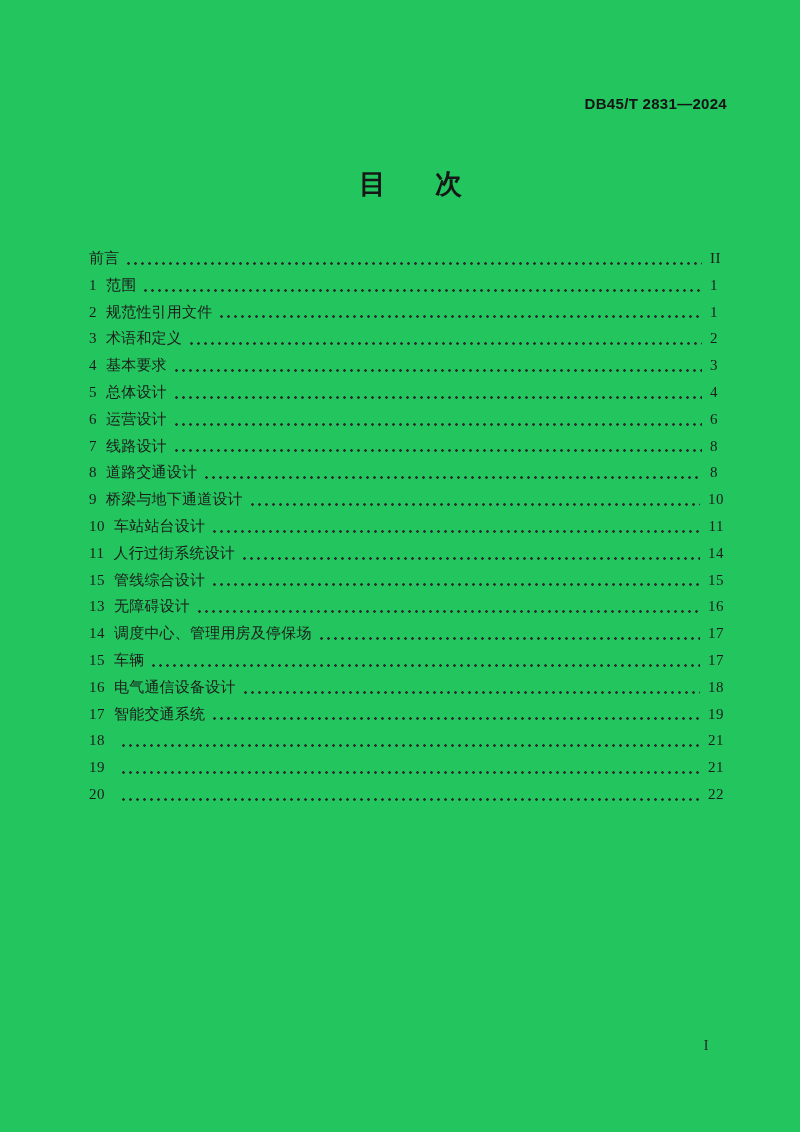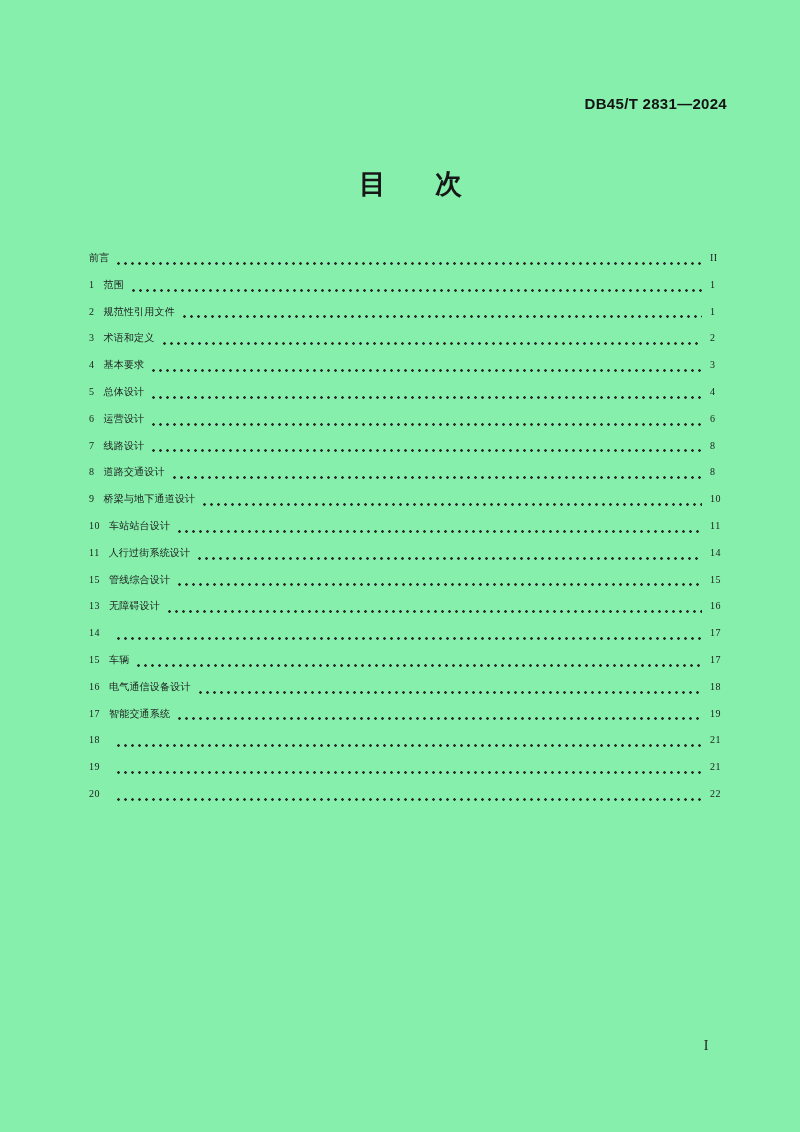--- a/index.html
+++ b/index.html
@@ -6,21 +6,21 @@
   html, body {
     width: 800px; height: 1132px;
     background: #ffffff;
     overflow: hidden;
     font-family: "Liberation Serif", "DejaVu Serif", serif;
     color: #1c1c1c;
   }
   .page {
     position: relative;
     width: 800px; height: 1132px;
-    background: #86efac;
+    background: #22c55e;
   }
   .doc-code {
     position: absolute;
     top: 95px; right: 73px;
     font-family: "Liberation Sans", "DejaVu Sans", sans-serif;
     font-weight: 700;
     font-size: 15px;
     letter-spacing: 0.3px;
     color: #141414;
     white-space: nowrap;
@@ -39,21 +39,21 @@
   }
   .toc {
     position: absolute;
     top: 245px; left: 89px; right: 76px;
   }
   .toc-row {
     display: flex;
     align-items: baseline;
     height: 26.8px;
     line-height: 26.8px;
-    font-size: 10px;
+    font-size: 15px;
     white-space: nowrap;
   }
   .toc-row .num {
     margin-right: 9px;
     letter-spacing: 0.5px;
   }
   .toc-row .num:empty { display: none; }
   .toc-row .label {
     letter-spacing: 0.2px;
   }
@@ -170,20 +170,21 @@
       <span class="pg">15</span>
     </div>
       <div class="toc-row">
       <span class="num">13</span>
       <span class="label">无障碍设计</span>
       <span class="dots"></span>
       <span class="pg">16</span>
     </div>
       <div class="toc-row">
       <span class="num">14</span>
+      <span class="label">调度中心、管理用房及停保场</span>
       <span class="dots"></span>
       <span class="pg">17</span>
     </div>
       <div class="toc-row">
       <span class="num">15</span>
       <span class="label">车辆</span>
       <span class="dots"></span>
       <span class="pg">17</span>
     </div>
       <div class="toc-row">

